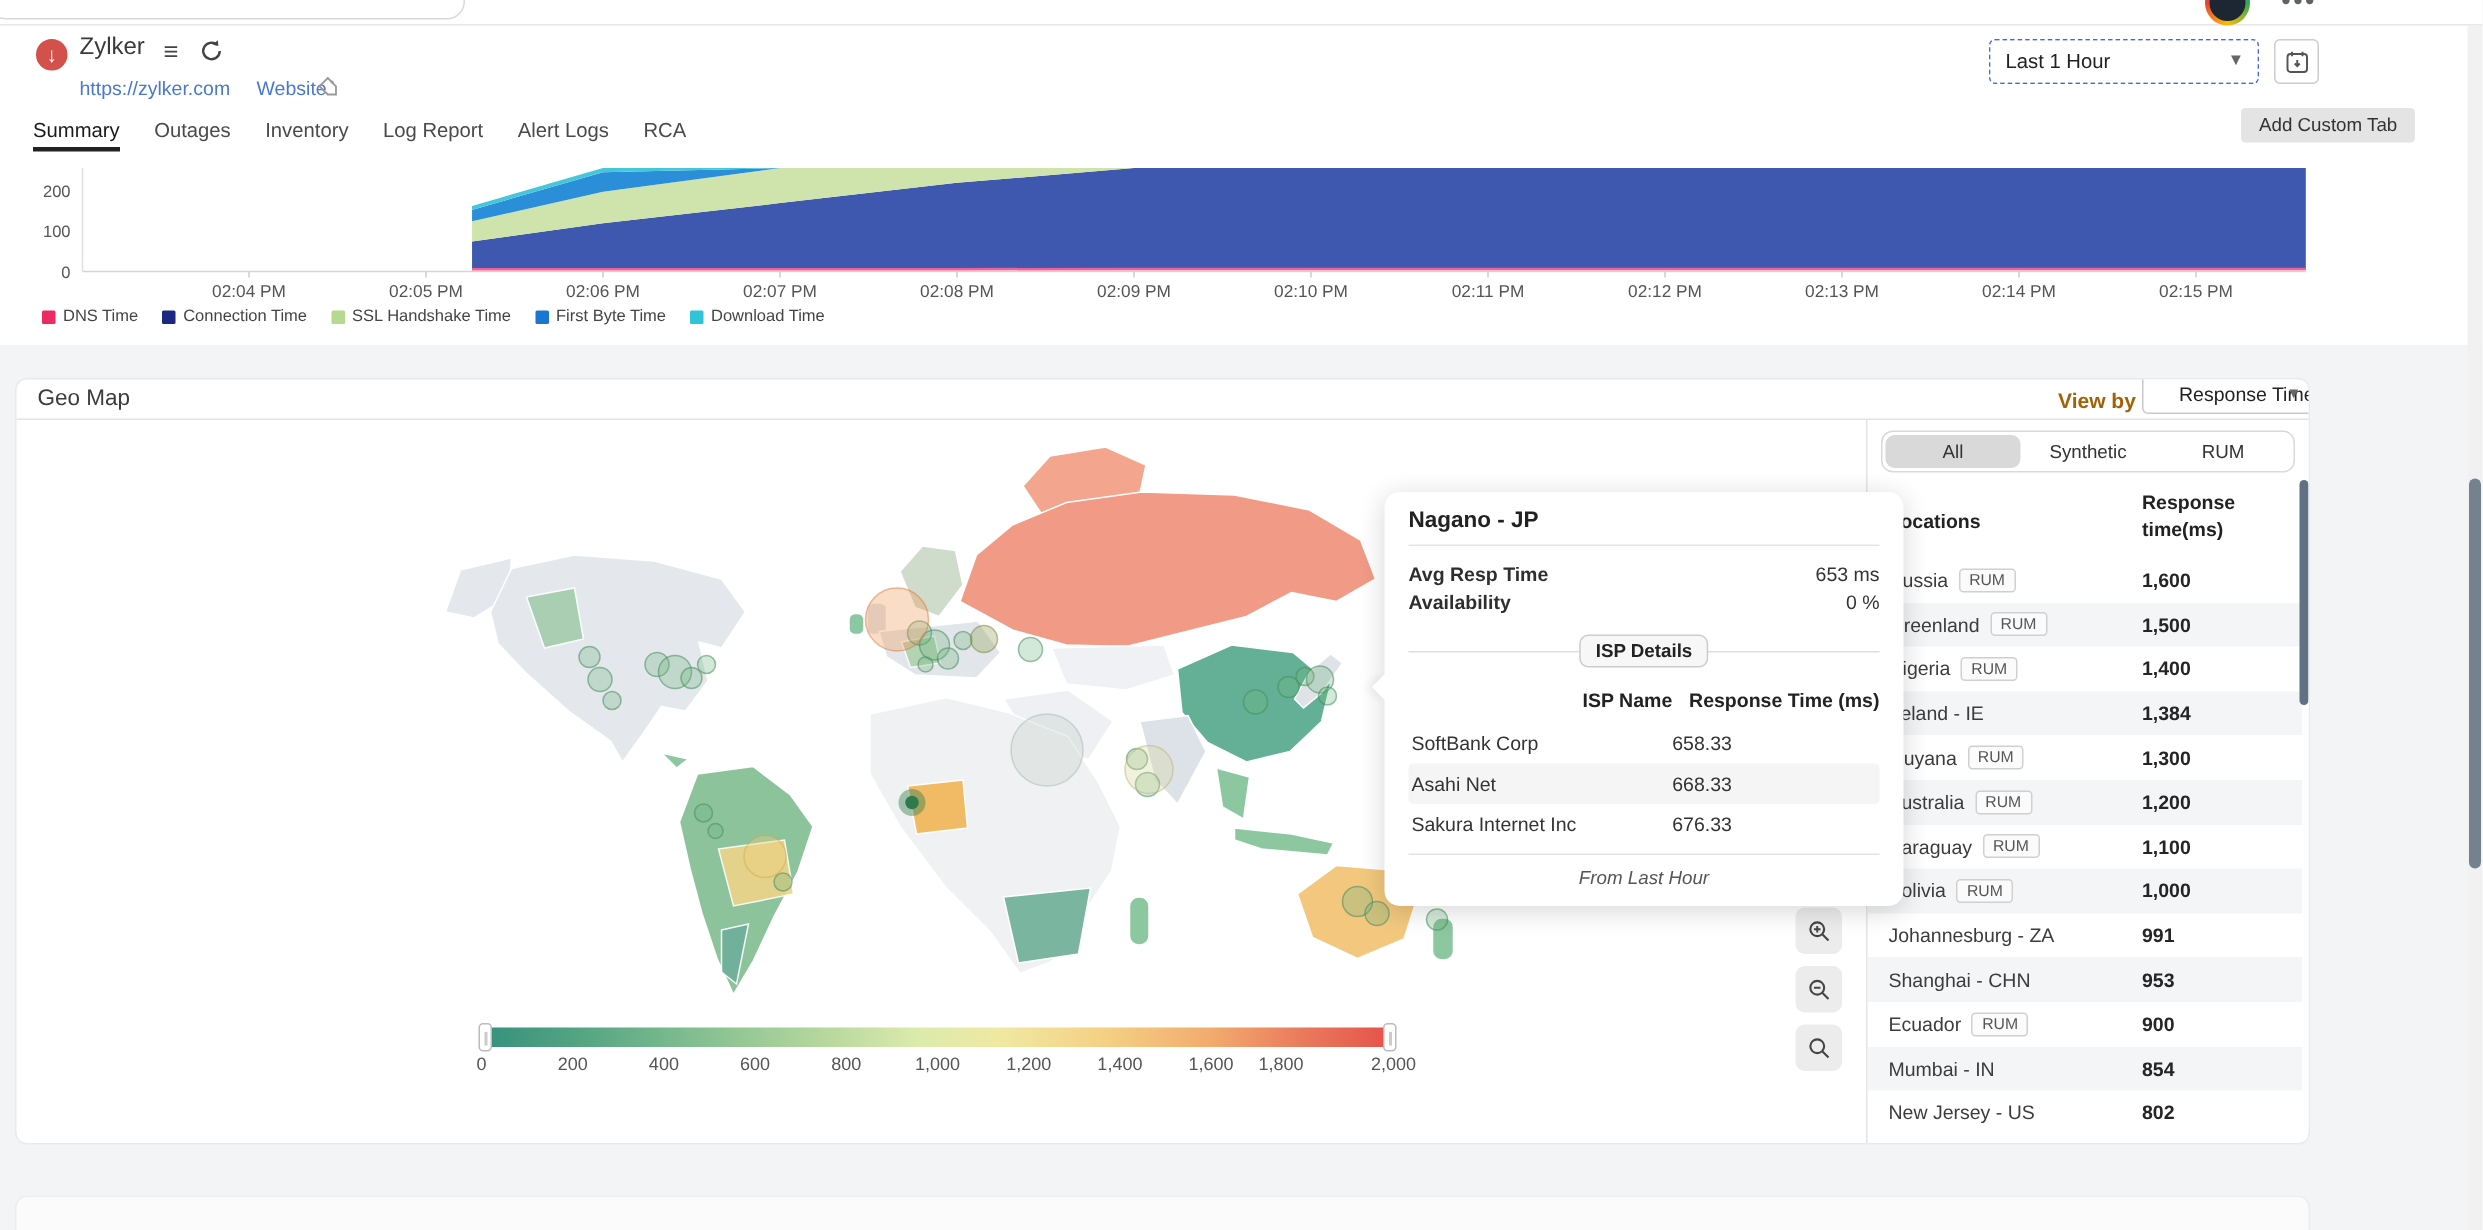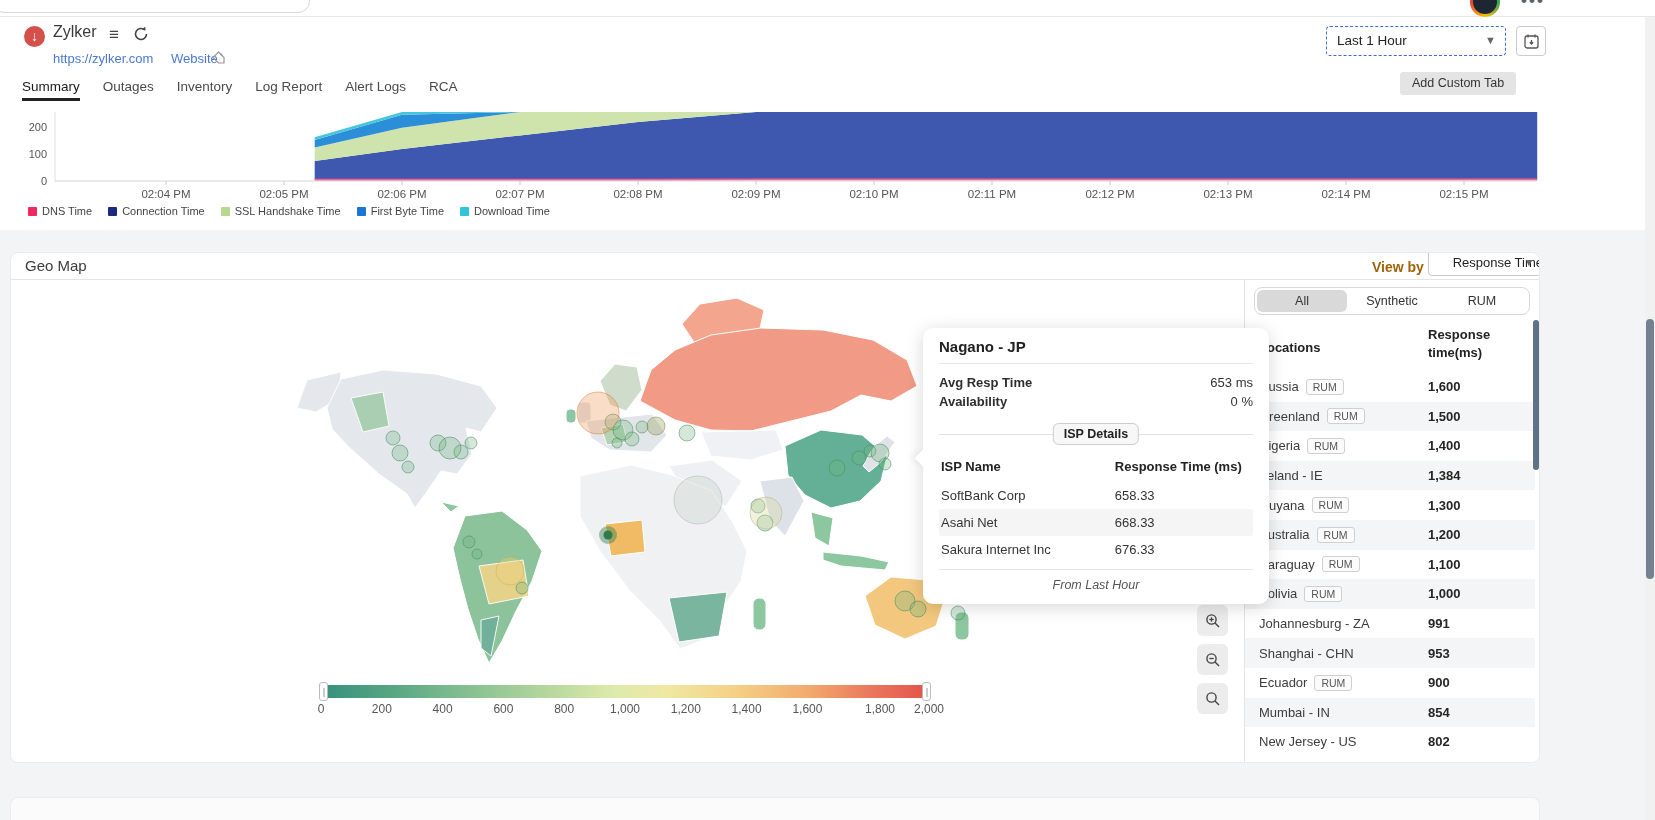--- a/index.html
+++ b/index.html
@@ -26,21 +26,21 @@
   .mon-links a { color:#4a78d0; text-decoration:none; margin-right:14px; }
   .tag-ic { position:absolute; left:211px; top:33px; }
   .nav-tabs { position:absolute; left:22px; top:62px; display:flex; gap:23px; font-size:13.5px; color:#4a4a4a; }
   .nav-tabs .tab { padding-bottom:4px; cursor:pointer; }
   .nav-tabs .tab.active { color:#1a1a1a; border-bottom:3px solid #222; }
   .time-select { position:absolute; left:1326px; top:9px; width:180px; height:30px; border:1.5px dashed #3f6ad8; border-radius:4px;
                  background:#fff; font-size:13.5px; color:#222; line-height:27px; padding-left:10px; }
   .time-caret { position:absolute; right:9px; top:0; color:#666; font-size:11px; }
   .cal-btn { position:absolute; left:1516px; top:9px; width:30px; height:30px; border:1px solid #ccc; border-radius:4px; background:#fff;
              display:flex; align-items:center; justify-content:center; }
-  .add-tab-btn { position:absolute; left:1400px; top:55px; height:23px; padding:0 12px; background:#e4e4e4; border:none; border-radius:3px;
+  .add-tab-btn { position:absolute; left:1494px; top:55px; height:23px; padding:0 12px; background:#e4e4e4; border:none; border-radius:3px;
                  font-size:12.5px; color:#333; line-height:23px; font-family:inherit; }
 
   
   .chart-wrap { position:absolute; left:0; top:110px; width:1655px; height:120px; background:#fff; }
   #chart-svg { position:absolute; left:0; top:-4px; }
   .chart-legend { position:absolute; left:28px; top:95px; display:flex; gap:16px; font-size:11px; color:#444; }
   .chart-legend .li { display:flex; align-items:center; gap:5px; }
   .chart-legend .sw { width:9px; height:9px; border-radius:1px; display:inline-block; }
 
   
@@ -61,21 +61,21 @@
   .tt-title { font-size:15px; font-weight:bold; color:#222; padding-bottom:8px; border-bottom:1px solid #e4e4e4; }
   .tt-metrics { padding:9px 0 10px 0; }
   .tt-metric { display:flex; justify-content:space-between; font-size:13px; line-height:19px; }
   .tt-metric .ml { font-weight:bold; color:#2e2e2e; }
   .tt-metric .mv { color:#333; }
   .tt-chip-row { position:relative; height:24px; margin:2px 0 6px 0; }
   .tt-chip-row hr { position:absolute; left:0; right:0; top:11px; border:none; border-top:1px solid #e0e0e0; }
   .tt-chip { position:absolute; left:50%; transform:translateX(-50%); top:0; background:#f7f7f7; border:1px solid #ccc; border-radius:6px;
              padding:3px 10px; font-size:12.5px; font-weight:bold; color:#222; }
   .tt-table { width:100%; font-size:13px; }
-  .tt-thead { display:flex; font-weight:bold; color:#222; padding:6px 0 8px 0; }
+  .tt-thead { display:flex; font-weight:bold; color:#222; padding:6px 0 8px 0;text-align:right; }
   .tt-row { display:flex; padding:6px 0; color:#333; border-radius:3px; }
   .tt-row.alt { background:#f5f5f6; }
   .tt-c1 { width:56%; padding-left:2px; }
   .tt-c2 { width:44%; }
   .tt-footer { border-top:1px solid #e4e4e4; margin-top:6px; padding:8px 0 4px 0; text-align:center; font-size:12.5px; font-style:italic; color:#555; }
 
   
   .map-btn { position:absolute; left:1186px; width:31px; height:31px; background:#ececec; border:none; border-radius:6px;
              display:flex; align-items:center; justify-content:center; }
 
@@ -387,21 +387,21 @@
     <div class="scale-ticks" id="scale-ticks">
         <span style="left: 0px;">0</span>
         <span style="left: 60.8px;">200</span>
         <span style="left: 121.6px;">400</span>
         <span style="left: 182.4px;">600</span>
         <span style="left: 243.2px;">800</span>
         <span style="left: 304px;">1,000</span>
         <span style="left: 364.8px;">1,200</span>
         <span style="left: 425.6px;">1,400</span>
         <span style="left: 486.4px;">1,600</span>
-        <span style="left: 559px; text-align: center;">1,800</span>
+        <span style="left: 533px; text-align: center;">1,800</span>
         <span style="left: 608px;">2,000</span>
       </div>
 
     <div class="loc-panel">
       <div class="seg-tabs" id="seg-tabs">
           <div class="seg active">All</div>
           <div class="seg">Synthetic</div>
           <div class="seg">RUM</div>
         </div>
       <div class="loc-head">

